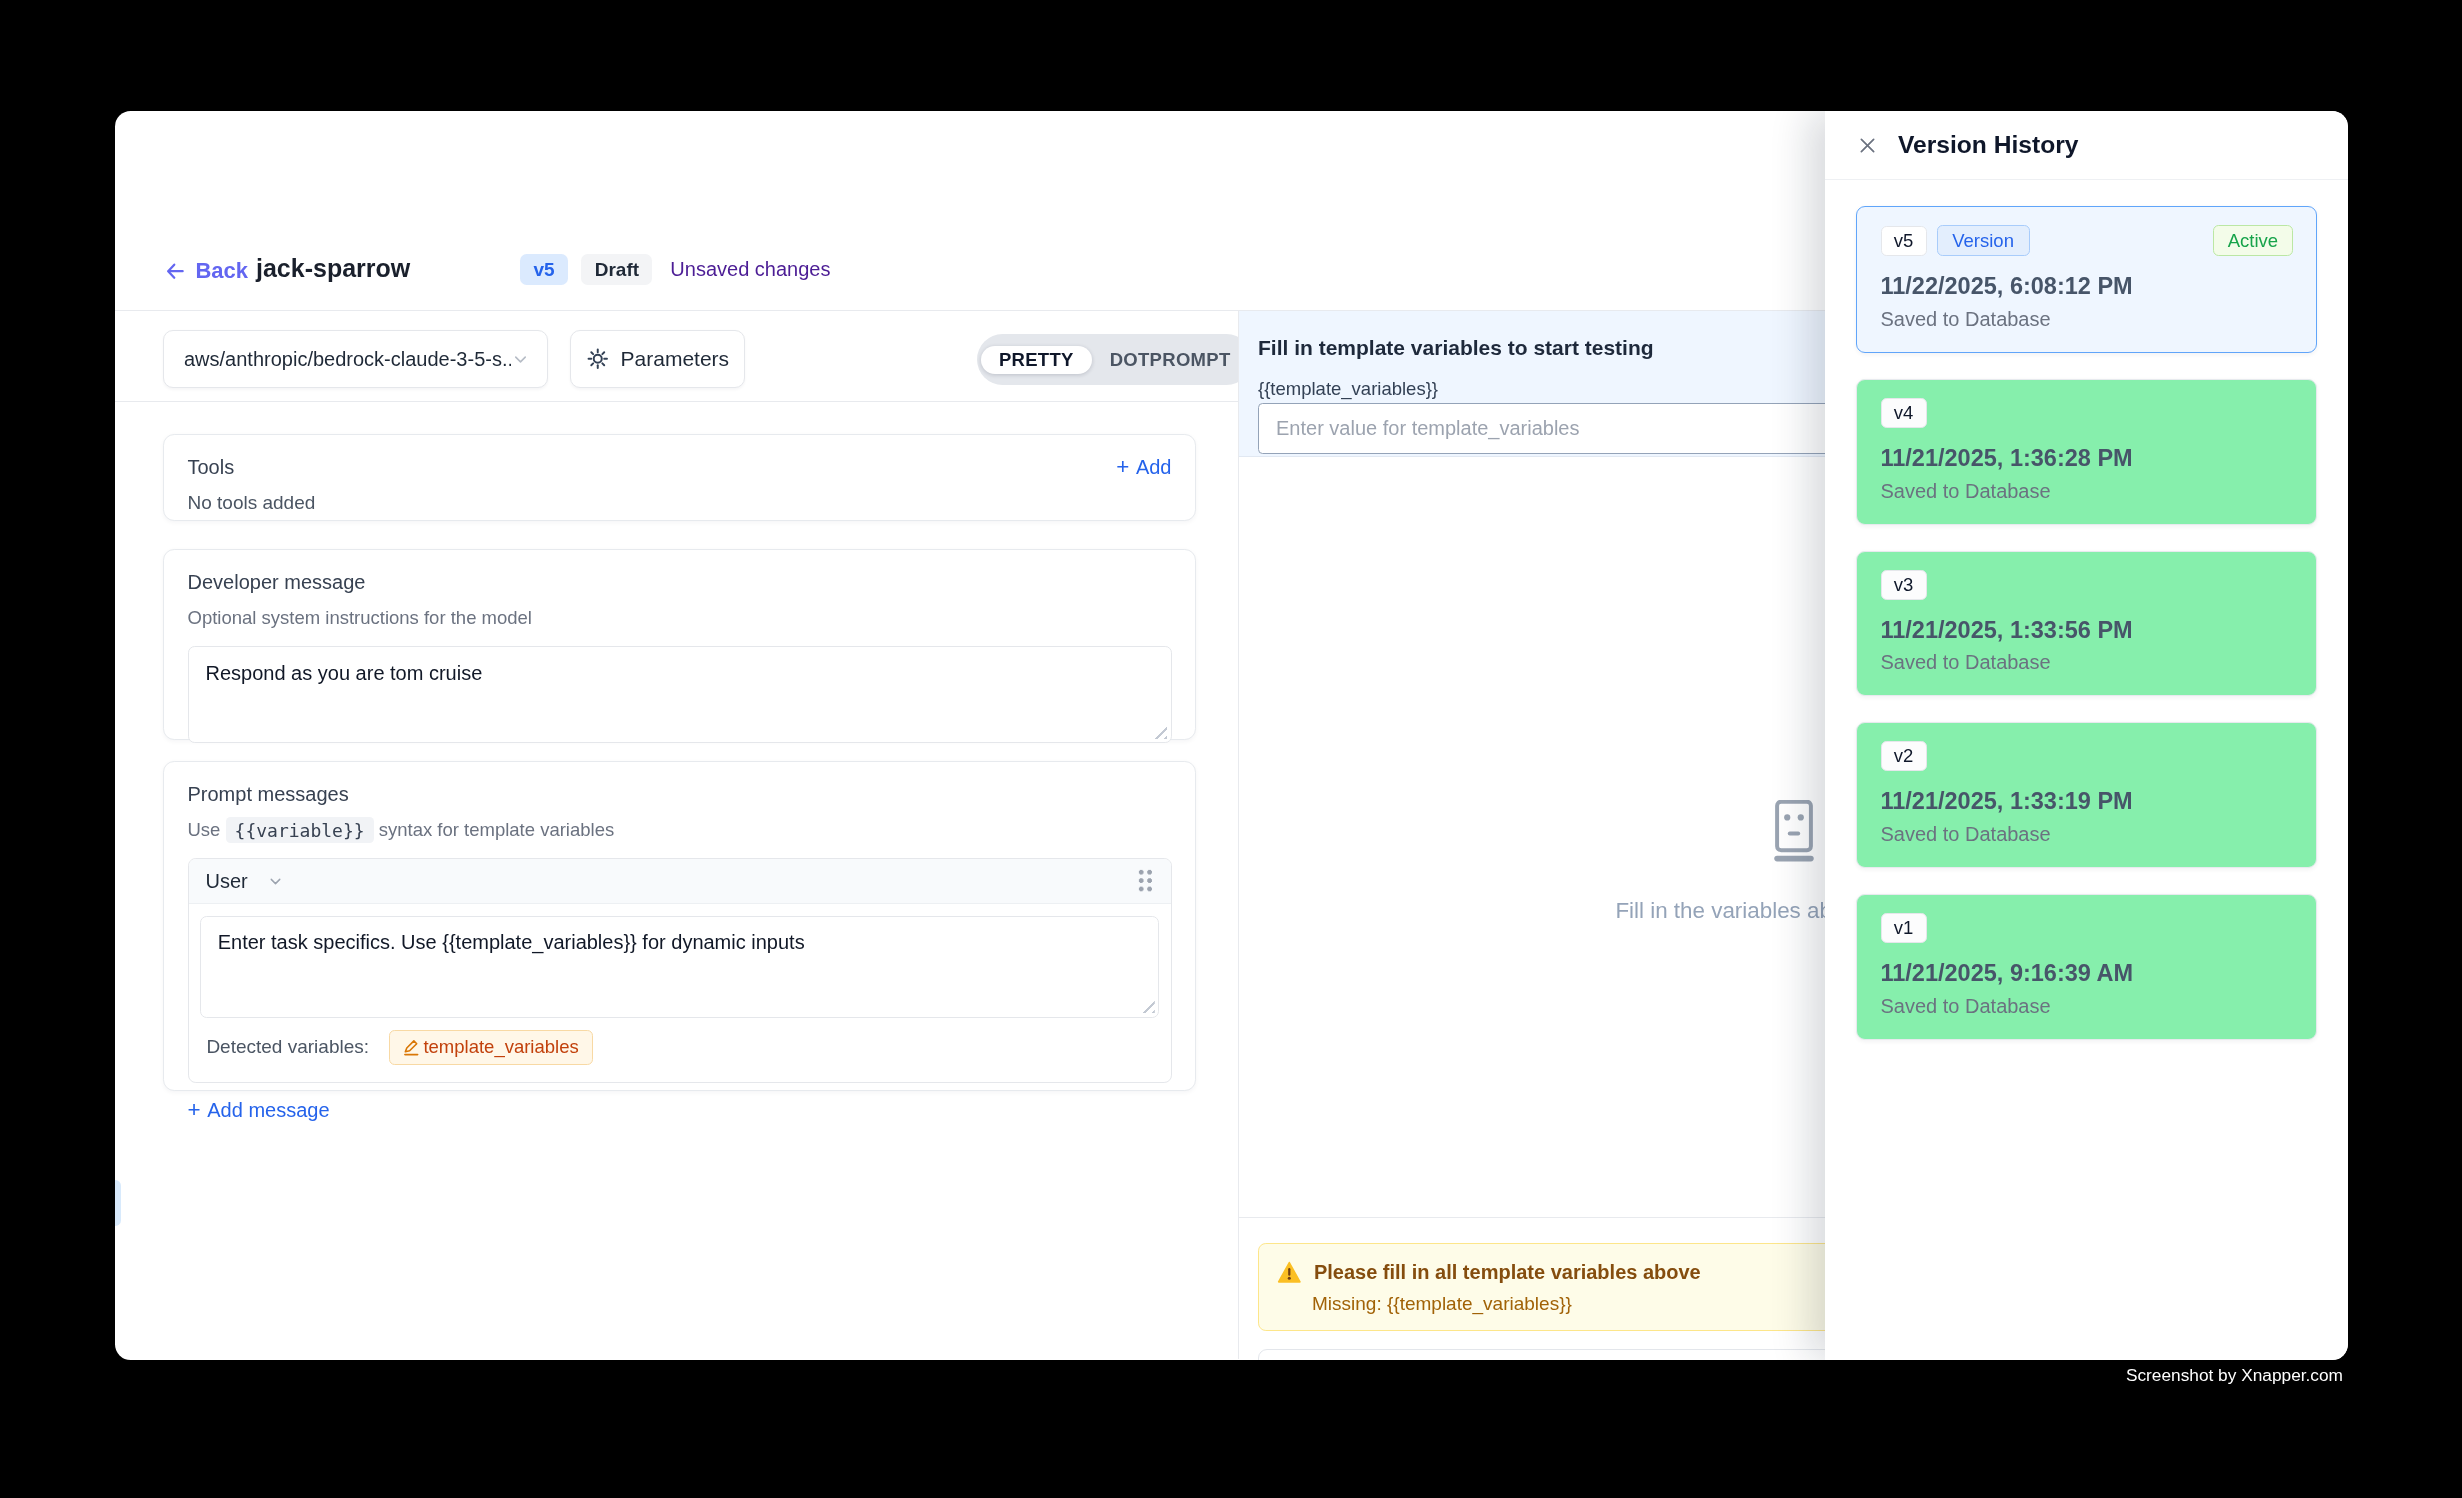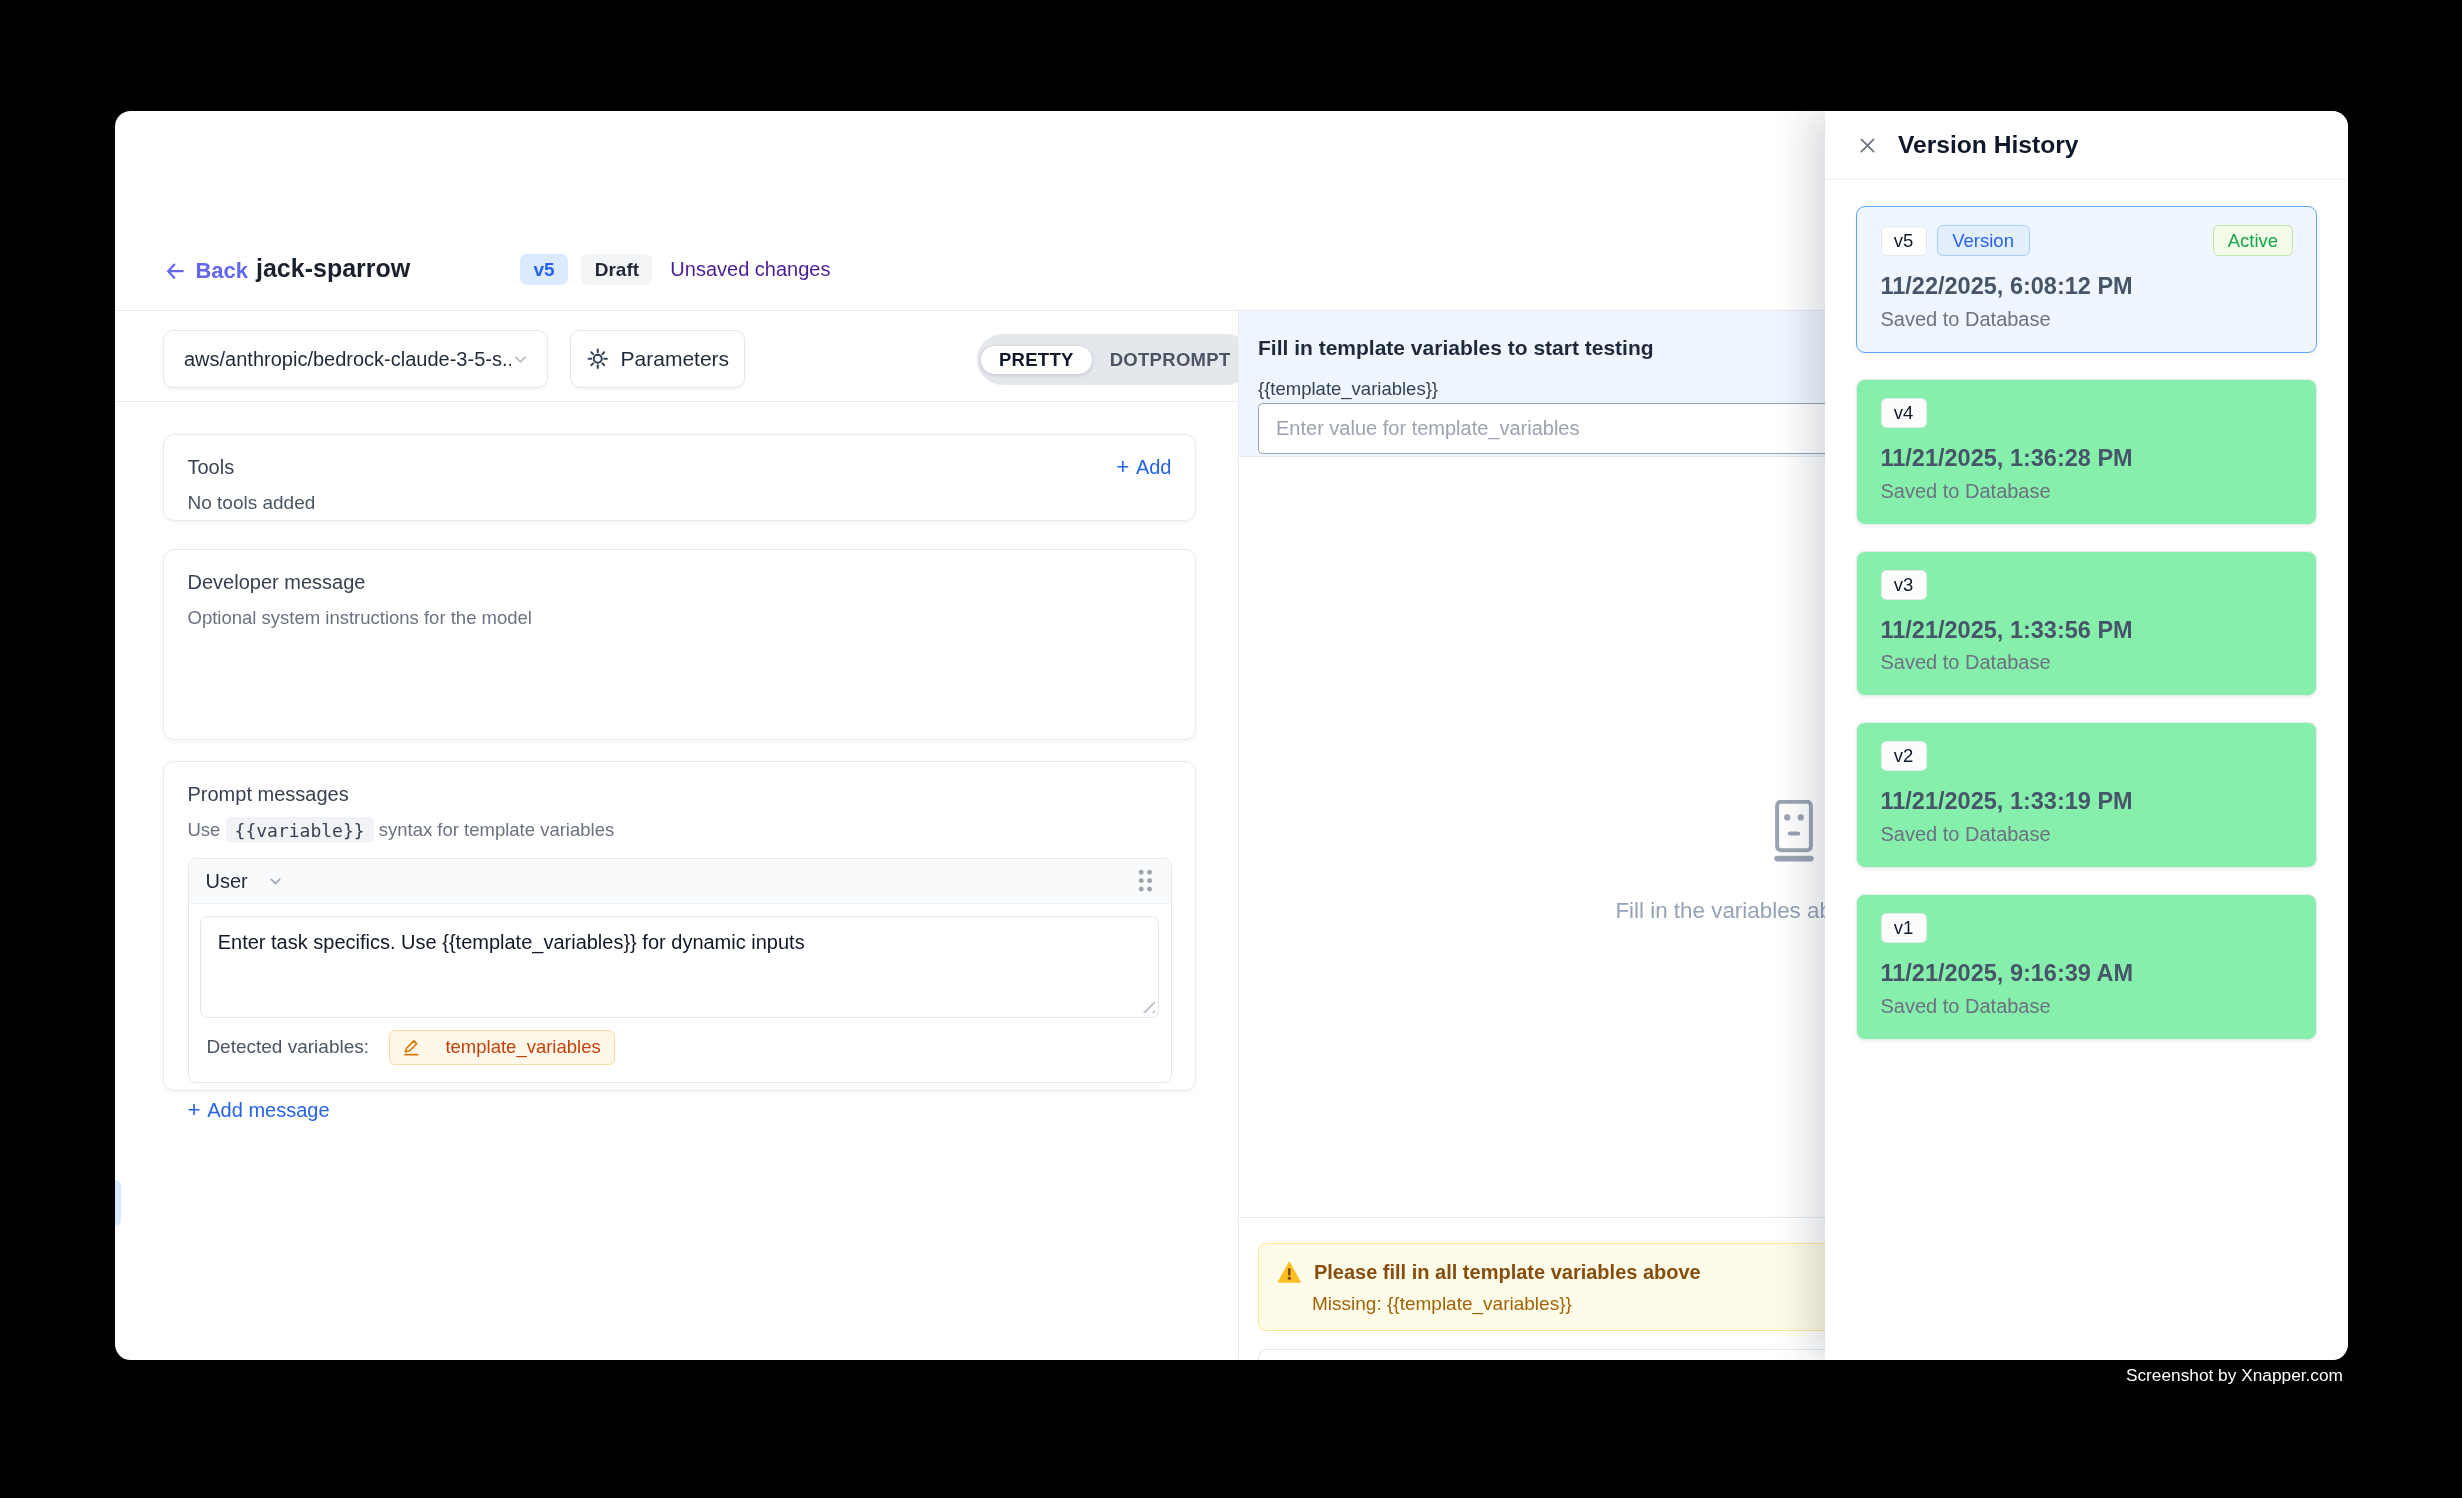--- a/index.html
+++ b/index.html
@@ -48,21 +48,21 @@
   .card-prompts { top:650px; height:330px; }
   .code-chip { font-family:"DejaVu Sans Mono", monospace; background:#f1f3f6; border-radius:4.5px; padding:2.8px 9px; color:#374151; font-size:18px; }
   .msg-block { margin-top:17px; border:1.1px solid #e5e7eb; border-radius:7.8px; overflow:hidden; }
   .msg-head { height:45px; background:#f8fafc; border-bottom:1.1px solid #edf0f3; display:flex; align-items:center; padding:0 17px; }
   .role-sel { display:flex; align-items:center; gap:19px; font-size:20px; font-weight:500; color:#1f2937; cursor:pointer; }
   .drag-handle { margin-left:auto; width:17px; height:26px; background-image:radial-gradient(#9ca3af 2.2px, transparent 2.6px); background-size:8.4px 8.4px; cursor:grab; }
   .msg-body { padding:11.2px; }
   .msg-txt { height:102px; }
   .detected-row { display:flex; align-items:center; gap:20px; padding:12.3px 6.7px 5.6px; }
   .detected-label { font-size:19px; color:#4b5563; }
-  .var-chip { display:inline-flex; align-items:center; gap:25px; background:#fff7e8; border:1.1px solid #f8d9a4; border-radius:5.6px; padding:5.6px 13.4px; color:#c2410c; font-size:18.5px; cursor:pointer; }
+  .var-chip { display:inline-flex; align-items:center; gap:3px; background:#fff7e8; border:1.1px solid #f8d9a4; border-radius:5.6px; padding:5.6px 13.4px; color:#c2410c; font-size:18.5px; cursor:pointer; }
   .add-message { margin-top:15.7px; }
 
   
   .test-hdr { position:absolute; left:1124px; top:200px; width:1110px; height:146px; background:#eff6ff; border-bottom:1.1px solid #e1e8f2; padding:24.6px 0 0 19px; }
   .test-title { font-size:21px; font-weight:700; color:#1e293b; }
   .test-var-label { margin-top:18px; font-size:18.5px; font-weight:500; color:#334155; }
   .test-input { position:absolute; left:1143px; top:292px; width:628px; height:51px; border:1.1px solid #94a3b8; border-radius:4.5px; background:#fff; font-size:20px; color:#111827; font-family:"Liberation Sans", sans-serif; padding:0 17px; outline:none; }
   .test-input::placeholder { color:#9ca3af; }
 
   .empty-state { position:absolute; left:1124px; top:689px; width:1110px; display:flex; flex-direction:column; align-items:center; gap:36px; }
@@ -159,20 +159,24 @@
         <span class="plus-glyph">+</span>
         <span>Add</span>
       </span>
     </div>
     <div class="tools-empty">No tools added</div>
   </div>
 
   <div class="card card-dev">
     <div class="card-title">Developer message</div>
     <div class="card-sub">Optional system instructions for the model</div>
+    <div class="txt-wrap">
+      <textarea class="txtarea" style="height: 97px;">Respond as you are tom cruise</textarea>
+      <div class="resize-grip"></div>
+    </div>
   </div>
 
   <div class="card card-prompts">
     <div class="card-title">Prompt messages</div>
     <div class="card-sub">
       <span>Use</span>
       <span class="code-chip">{{variable}}</span>
       <span>syntax for template variables</span>
     </div>
 

